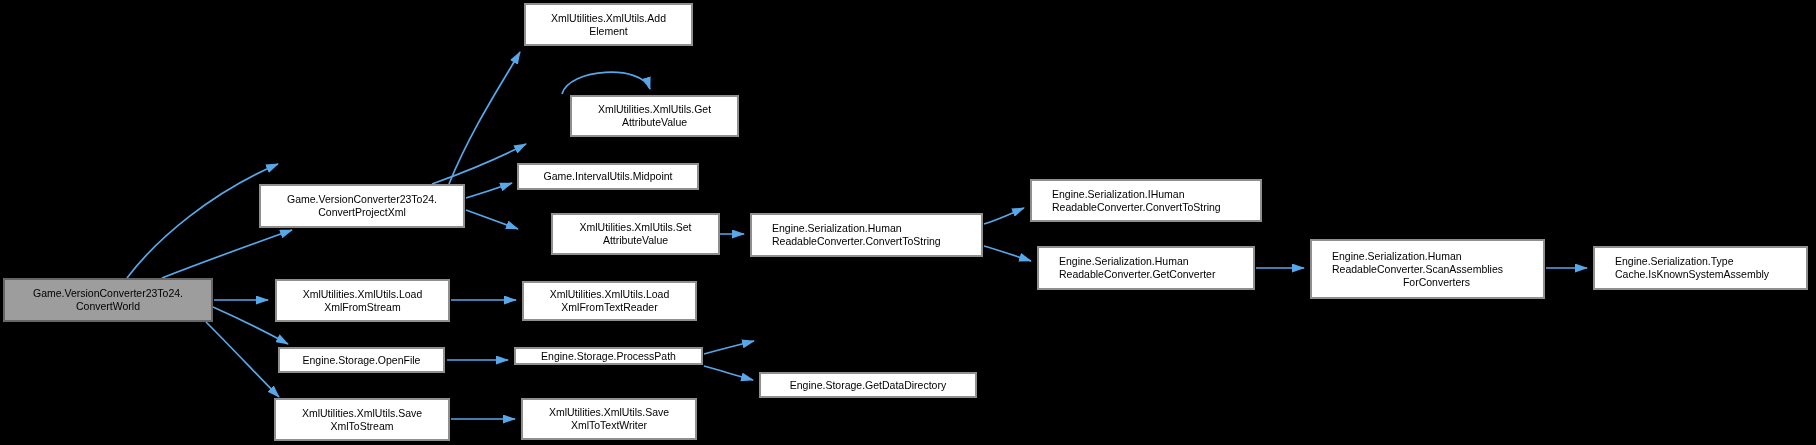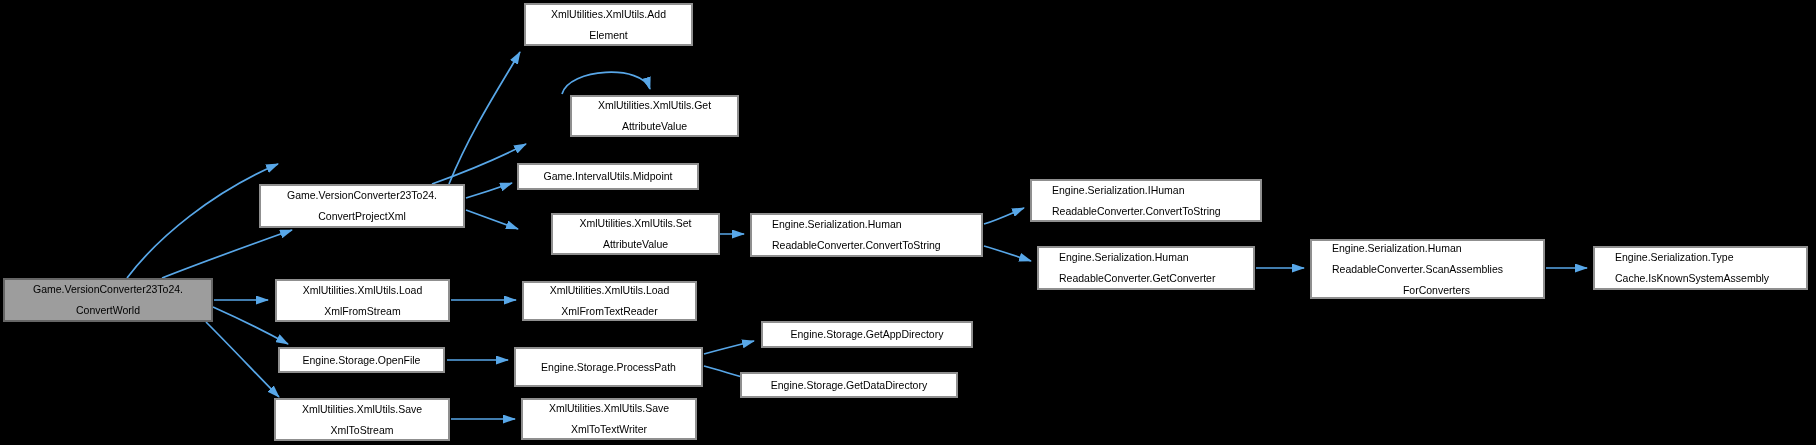--- a/index.html
+++ b/index.html
@@ -18,21 +18,20 @@
     border:2px solid #8f8f8f;
     color:#000;
     font-size:10.5px;
     line-height:13px;
     display:flex;
     flex-direction:column;
     justify-content:center;
     text-align:center;
     white-space:nowrap;
     cursor:pointer;
-    gap:8px;
   }
   .node.main{
     background:#9d9d9d;
     border-color:#666666;
   }
   .node.align-left{text-align:left;padding-left:20px;padding-right:2px;}
   .node .c{text-align:center;}
   .edge{stroke:#58a7e8;stroke-width:1.7;fill:none;}
 </style>
 </head>
@@ -110,39 +109,36 @@
   <div class="node" style="left:523px;top:213px;width:169px;height:42px;margin-left:28px;">
     <div>XmlUtilities.XmlUtils.Set</div>
     <div>AttributeValue</div>
   </div>
 
   <div class="node" style="left:522px;top:281px;width:175px;height:40px;">
     <div>XmlUtilities.XmlUtils.Load</div>
     <div>XmlFromTextReader</div>
   </div>
 
-  <div class="node" style="left:514px;top:347px;width:189px;height:40px;">
+  <div class="node" style="left:514px;top:347px;width:189px;height:18px;">
     <div>Engine.Storage.ProcessPath</div>
   </div>
 
   <div class="node" style="left:521px;top:398px;width:176px;height:42px;">
     <div>XmlUtilities.XmlUtils.Save</div>
     <div>XmlToTextWriter</div>
   </div>
 
   <div class="node align-left" style="left:750px;top:213px;width:233px;height:44px;">
     <div>Engine.Serialization.Human</div>
     <div>ReadableConverter.ConvertToString</div>
   </div>
 
-  <div class="node" style="left:761px;top:321px;width:212px;height:27px;">
-    <div>Engine.Storage.GetAppDirectory</div>
-  </div>
 
-  <div class="node" style="left:740px;top:372px;width:218px;height:26px;">
+  <div class="node" style="left:759px;top:372px;width:218px;height:26px;">
     <div>Engine.Storage.GetDataDirectory</div>
   </div>
 
   <div class="node align-left" style="left:1030px;top:179px;width:232px;height:43px;">
     <div>Engine.Serialization.IHuman</div>
     <div>ReadableConverter.ConvertToString</div>
   </div>
 
   <div class="node align-left" style="left:1037px;top:246px;width:218px;height:44px;">
     <div>Engine.Serialization.Human</div>

